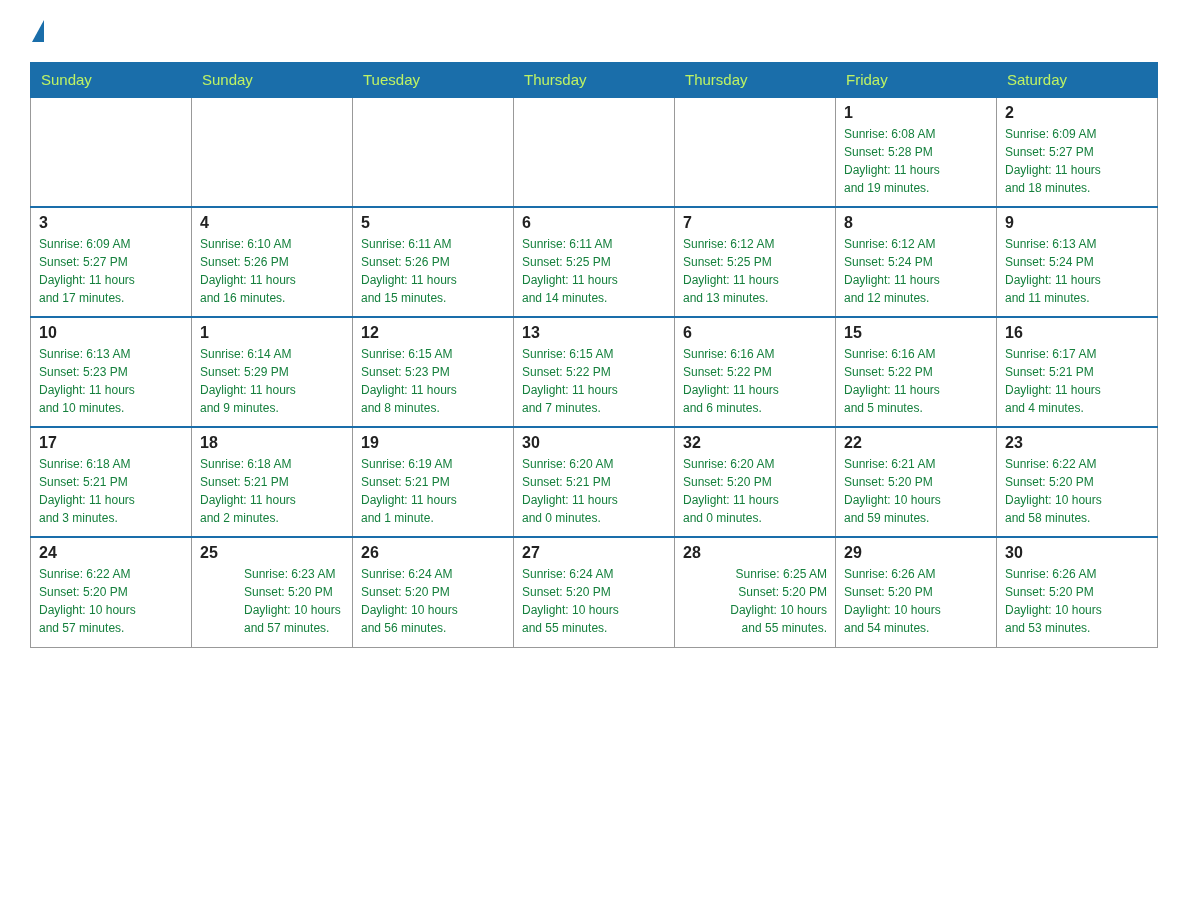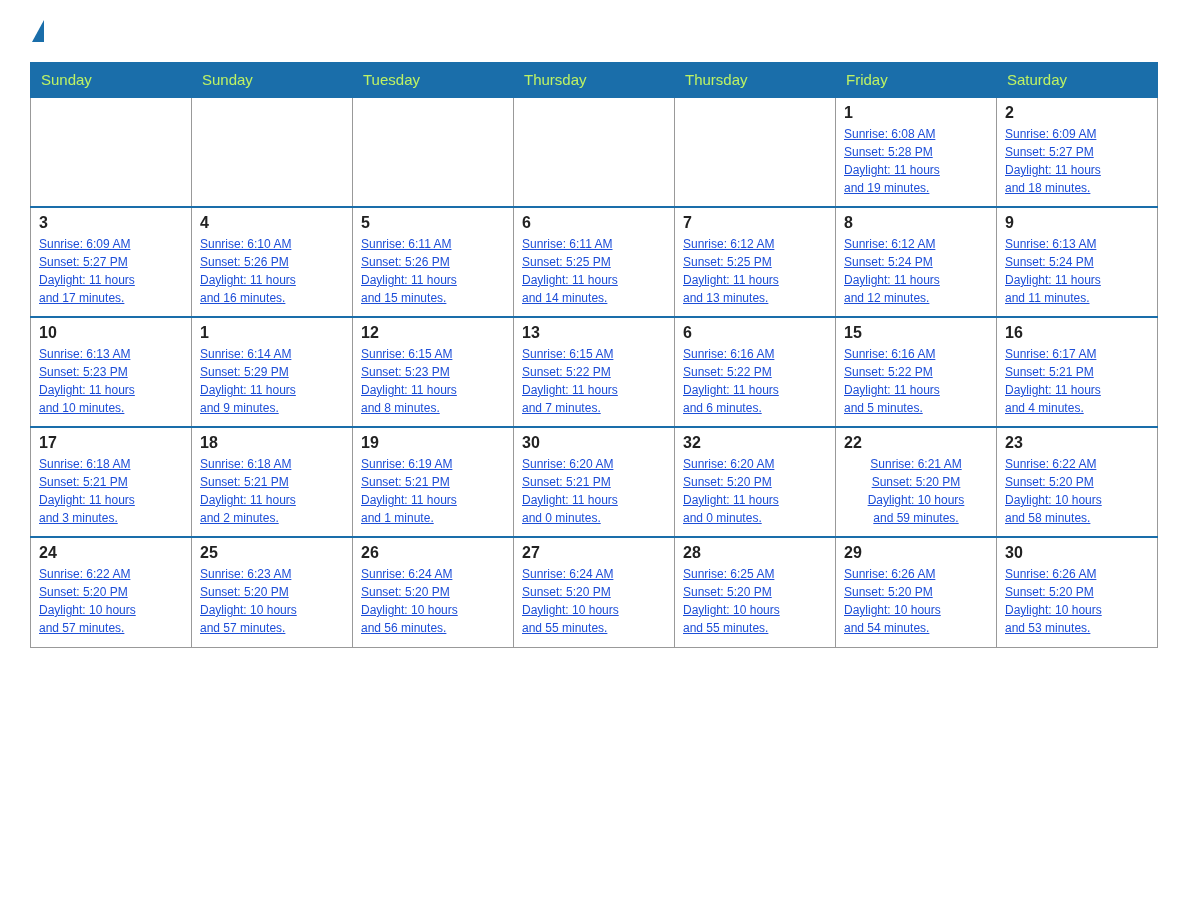--- a/index.html
+++ b/index.html
@@ -82,23 +82,22 @@
     }
     .day-num {
       font-size: 16px;
       font-weight: bold;
       color: #222;
       display: block;
       margin-bottom: 3px;
     }
     .day-info {
       font-size: 12px;
-      color: #1d4ed8;
+      color: #15803d;
       line-height: 1.5;
-      text-decoration: underline;
     }
     .empty-cell {
       background: #fff;
     }
     .week-row td {
       border-top: 2px solid #1a6eaa;
     }
   </style>
 </head>
 <body>
@@ -286,21 +285,21 @@
         </td>
         <td>
           <span class="day-num">32</span>
           <div class="day-info" style="white-space: pre-line;">Sunrise: 6:20 AM
 Sunset: 5:20 PM
 Daylight: 11 hours
 and 0 minutes.</div>
         </td>
         <td>
           <span class="day-num">22</span>
-          <div class="day-info" style="white-space: pre-line; text-align: center;">Sunrise: 6:21 AM
+          <div class="day-info" style="white-space: pre-line;">Sunrise: 6:21 AM
 Sunset: 5:20 PM
 Daylight: 10 hours
 and 59 minutes.</div>
         </td>
         <td>
           <span class="day-num">23</span>
           <div class="day-info" style="white-space: pre-line;">Sunrise: 6:22 AM
 Sunset: 5:20 PM
 Daylight: 10 hours
 and 58 minutes.</div>
@@ -309,42 +308,42 @@
       <tr class="week-row">
         <td>
           <span class="day-num">24</span>
           <div class="day-info" style="white-space: pre-line;">Sunrise: 6:22 AM
 Sunset: 5:20 PM
 Daylight: 10 hours
 and 57 minutes.</div>
         </td>
         <td>
           <span class="day-num">25</span>
-          <div class="day-info" style="white-space: pre-line;">Sunrise: 6:23 AM
+          <div class="day-info" style="white-space: pre-line; margin-left: 44px;">Sunrise: 6:23 AM
 Sunset: 5:20 PM
 Daylight: 10 hours
 and 57 minutes.</div>
         </td>
         <td>
           <span class="day-num">26</span>
           <div class="day-info" style="white-space: pre-line;">Sunrise: 6:24 AM
 Sunset: 5:20 PM
 Daylight: 10 hours
 and 56 minutes.</div>
         </td>
         <td>
           <span class="day-num">27</span>
           <div class="day-info" style="white-space: pre-line;">Sunrise: 6:24 AM
 Sunset: 5:20 PM
 Daylight: 10 hours
 and 55 minutes.</div>
         </td>
         <td>
           <span class="day-num">28</span>
-          <div class="day-info" style="white-space: pre-line;">Sunrise: 6:25 AM
+          <div class="day-info" style="white-space: pre-line; text-align: right;">Sunrise: 6:25 AM
 Sunset: 5:20 PM
 Daylight: 10 hours
 and 55 minutes.</div>
         </td>
         <td>
           <span class="day-num">29</span>
           <div class="day-info" style="white-space: pre-line;">Sunrise: 6:26 AM
 Sunset: 5:20 PM
 Daylight: 10 hours
 and 54 minutes.</div>

